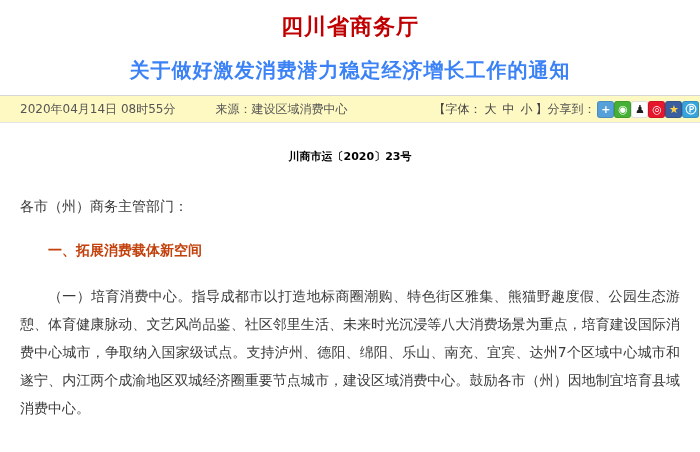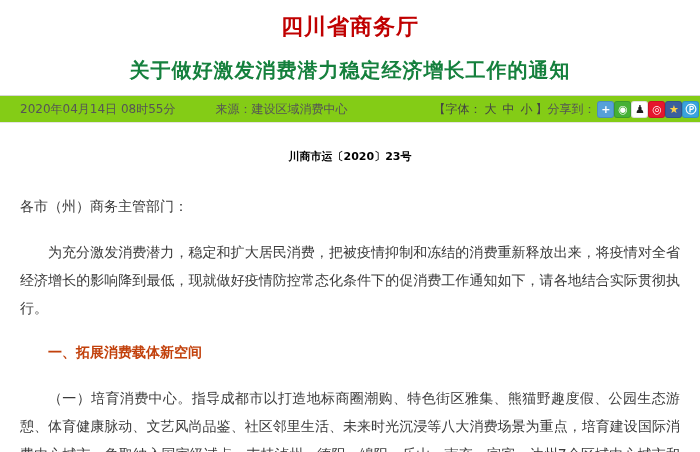--- a/index.html
+++ b/index.html
@@ -9,25 +9,25 @@
     background: #ffffff;
     font-family: "DejaVu Sans", "Liberation Sans", sans-serif;
     color: #333;
   }
   .org-title {
     margin: 12px 0 0; text-align: center;
     font-size: 22px; font-weight: bold; letter-spacing: 1px;
   }
   .doc-title {
     margin: 15px 0 0; text-align: center;
-    font-size: 20px; font-weight: bold; color: #15803d; letter-spacing: 1px;
+    font-size: 20px; font-weight: bold; color: #3b82f6; letter-spacing: 1px;
   }
   .meta-bar {
     margin-top: 11px; height: 28px;
-    background: #84cc16;
+    background: #fef9c3;
     border-top: 1px solid #d6d6d6;
     border-bottom: 1px solid #e4e4e4;
     display: flex; align-items: center;
     font-size: 12px; color: #4c4c4c;
     padding: 0 38px 0 20px;
     white-space: nowrap;
   }
   .meta-date { color: #555; }
   .meta-source { margin-left: 40px; color: #555; }
   .font-size-ctl { margin-left: 86px; color: #444; }
@@ -73,18 +73,17 @@
       <span class="share-icon" style="background-color: rgb(230, 22, 45); color: rgb(255, 255, 255);">◎</span>
       <span class="share-icon" style="background-color: rgb(59, 95, 158); color: rgb(255, 210, 74);">★</span>
       <span class="share-icon" style="background-color: rgb(57, 163, 220); color: rgb(255, 255, 255);">Ⓟ</span>
     </span>
   </div>
 
   <div class="doc-number">川商市运〔2020〕23号</div>
 
   <div class="body-text">
     <p class="salutation">各市（州）商务主管部门：</p>
-    <p class="para">为充分激发消费潜力，稳定和扩大居民消费，把被疫情抑制和冻结的消费重新释放出来，将疫情对全省经济增长的影响降到最低，现就做好疫情防控常态化条件下的促消费工作通知如下，请各地结合实际贯彻执行。</p>
     <p class="section-heading">一、拓展消费载体新空间</p>
     <p class="para">（一）培育消费中心。指导成都市以打造地标商圈潮购、特色街区雅集、熊猫野趣度假、公园生态游憩、体育健康脉动、文艺风尚品鉴、社区邻里生活、未来时光沉浸等八大消费场景为重点，培育建设国际消费中心城市，争取纳入国家级试点。支持泸州、德阳、绵阳、乐山、南充、宜宾、达州7个区域中心城市和遂宁、内江两个成渝地区双城经济圈重要节点城市，建设区域消费中心。鼓励各市（州）因地制宜培育县域消费中心。</p>
   </div>
 
 </div>
 
 </body></html>

